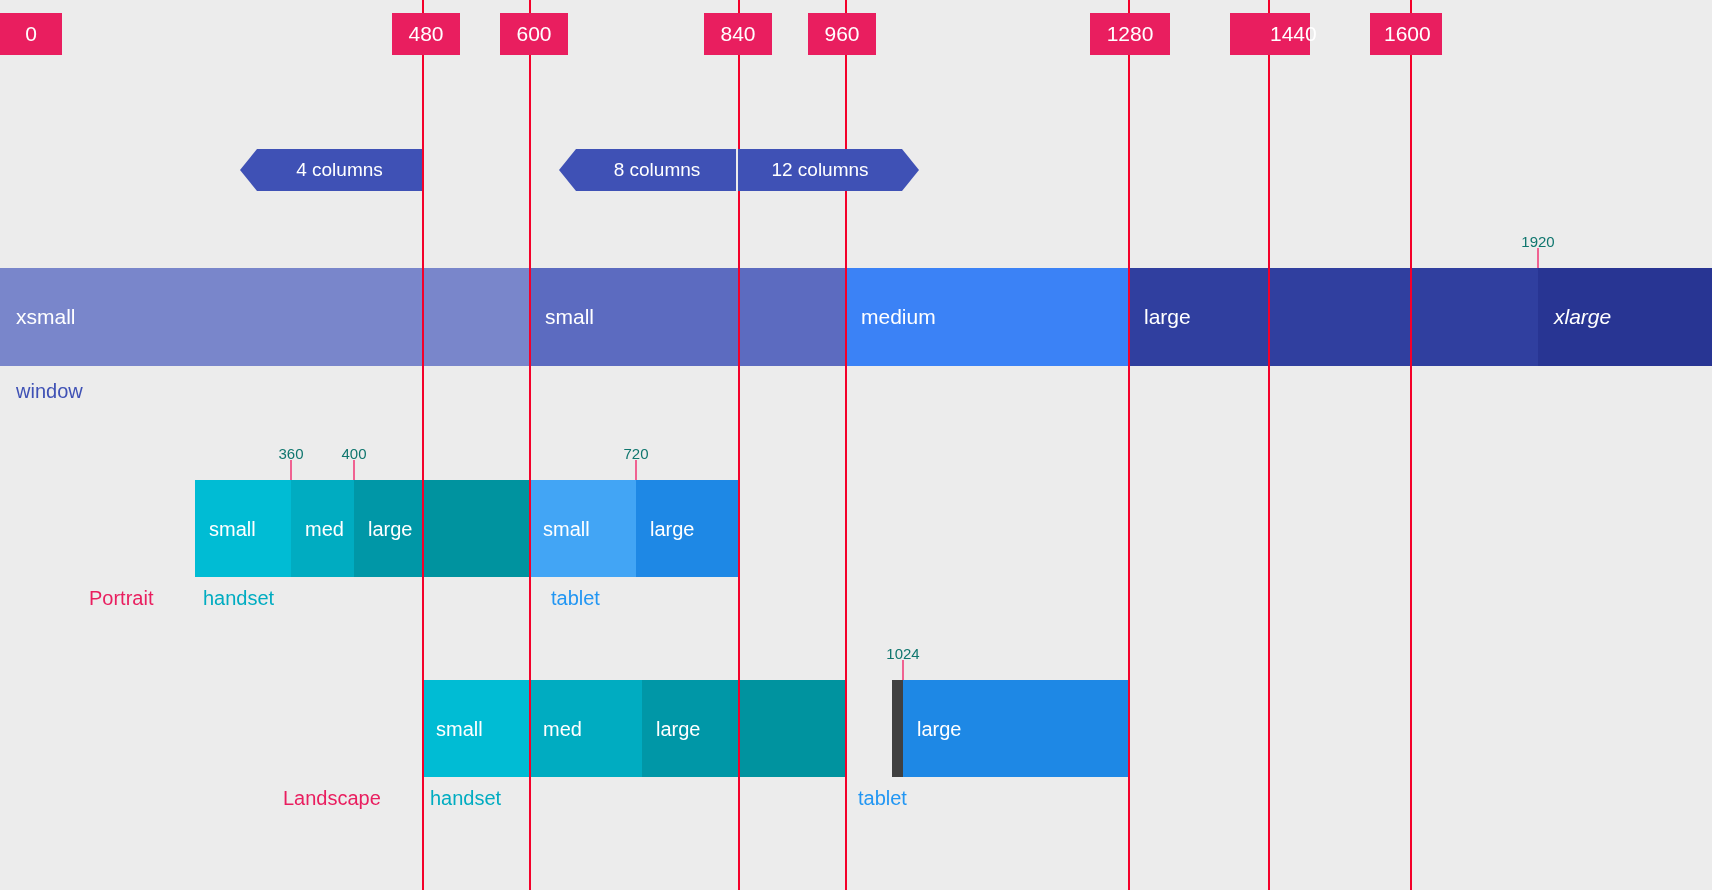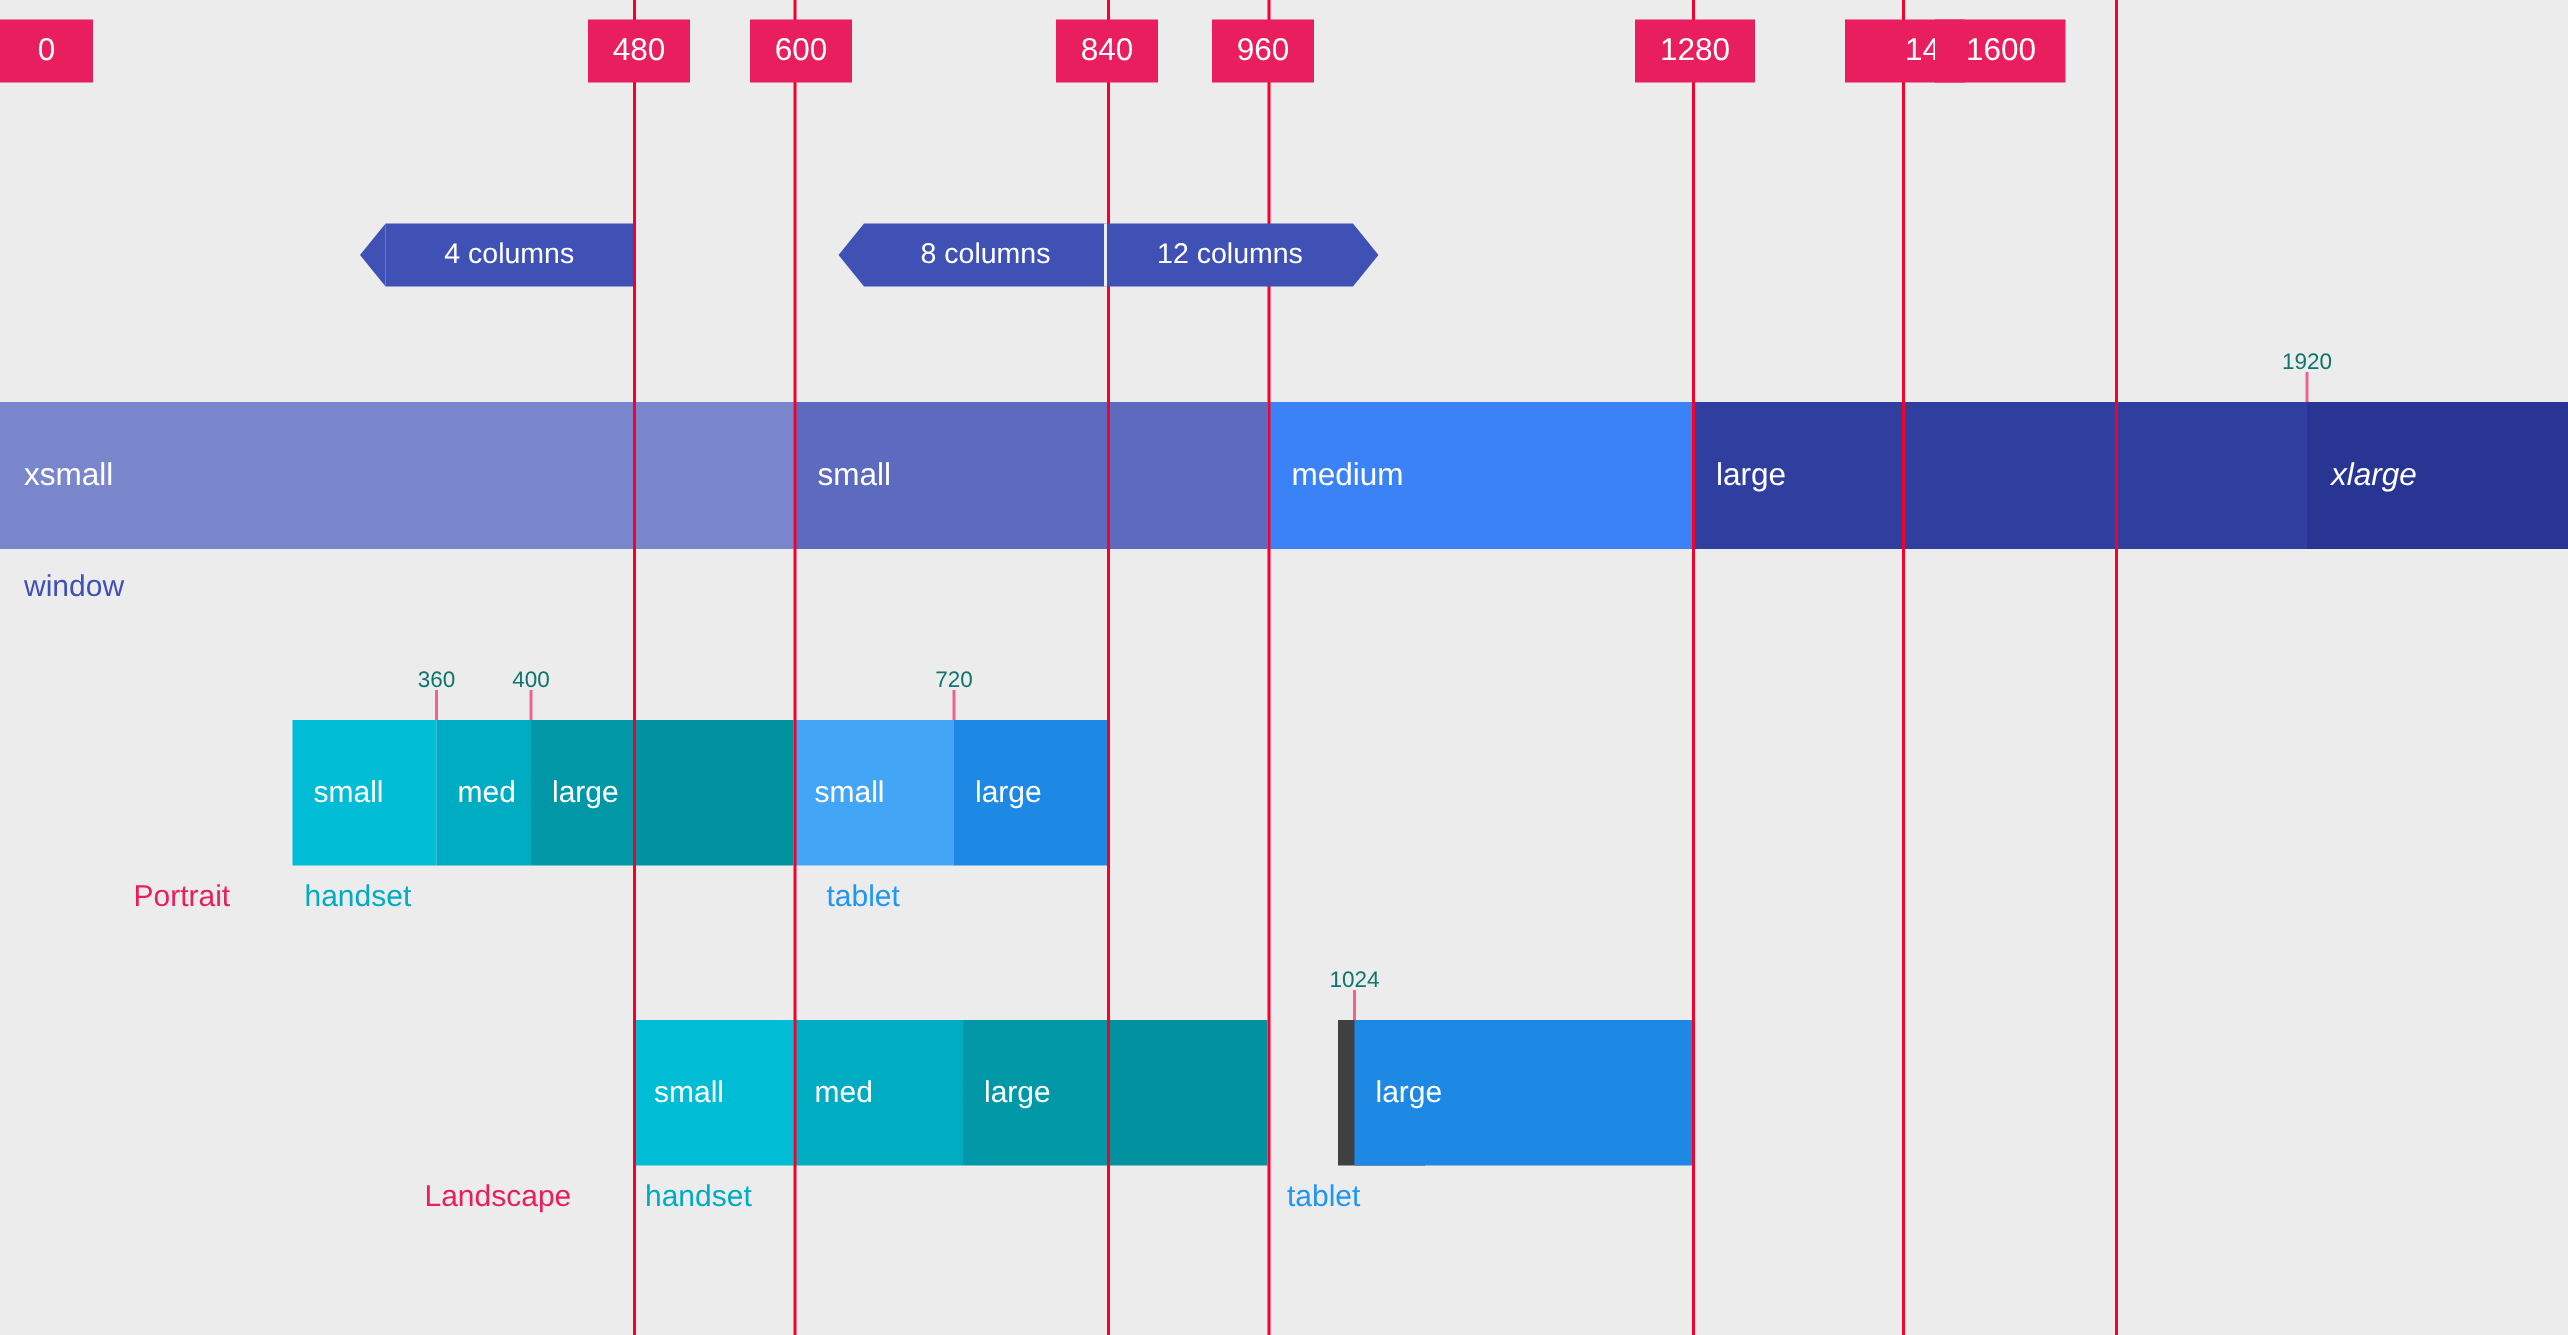--- a/index.html
+++ b/index.html
@@ -209,21 +209,21 @@
     </div>
 
   <div id="flags-layer">
       <div class="bp-flag" style="left: 0px; width: 62px;">0</div>
       <div class="bp-flag" style="left: 392px; width: 68px;">480</div>
       <div class="bp-flag" style="left: 500px; width: 68px;">600</div>
       <div class="bp-flag" style="left: 704px; width: 68px;">840</div>
       <div class="bp-flag" style="left: 808px; width: 68px;">960</div>
       <div class="bp-flag" style="left: 1090px; width: 80px;">1280</div>
       <div class="bp-flag" style="left: 1230px; width: 80px; padding-left: 40px;">1440</div>
-      <div class="bp-flag" style="left: 1290px; width: 87px; padding-left: 14px;">1600</div>
+      <div class="bp-flag" style="left: 1370px; width: 72px; padding-left: 14px;">1600</div>
     </div>
 
   <div class="chips" id="chips-layer">
       <div class="chip notch-left" style="left: 257px; width: 165px;">4 columns</div>
       <div class="chip notch-left" style="left: 576px; width: 162px;">8 columns</div>
       <div class="chip point-right" style="left: 738px; width: 164px;">12 columns</div>
       <div class="chip-divider" style="left: 736px;"></div>
     </div>
 
   <div id="window-band">

